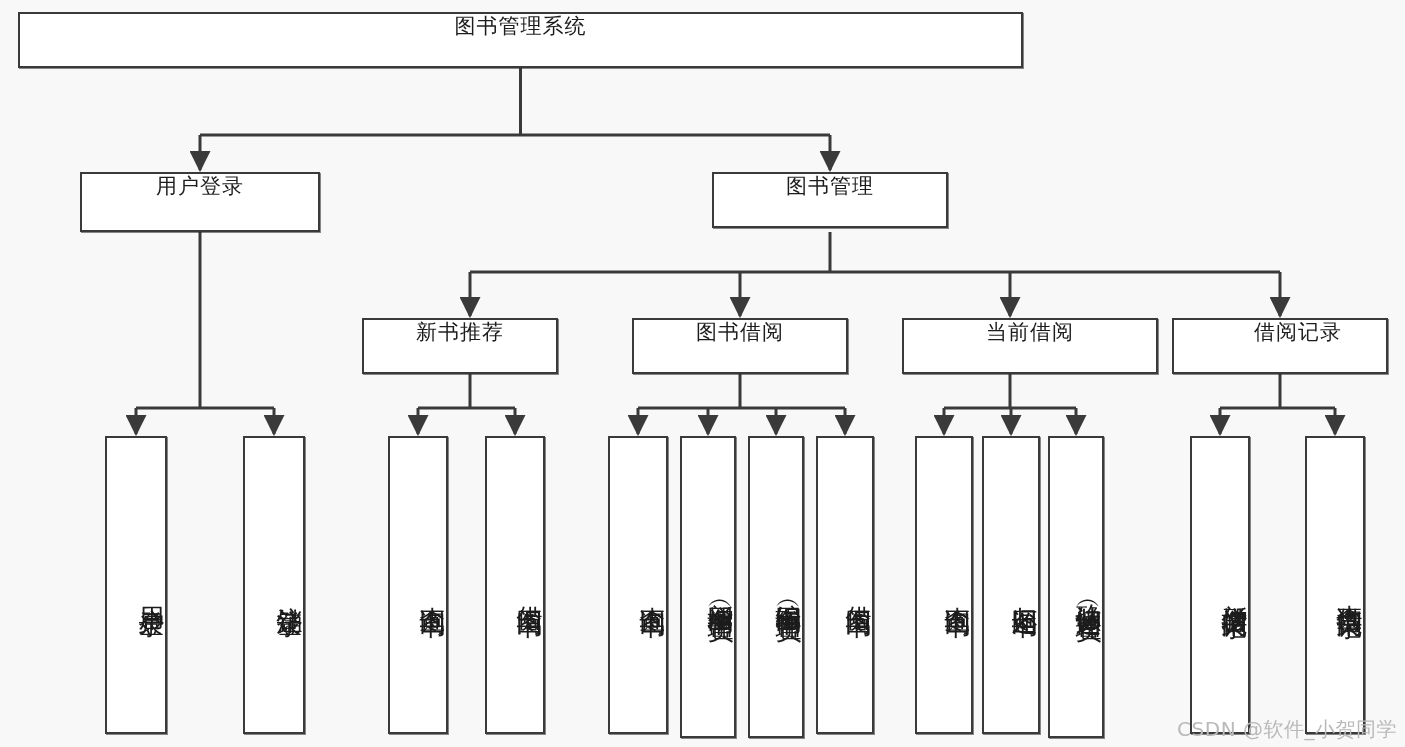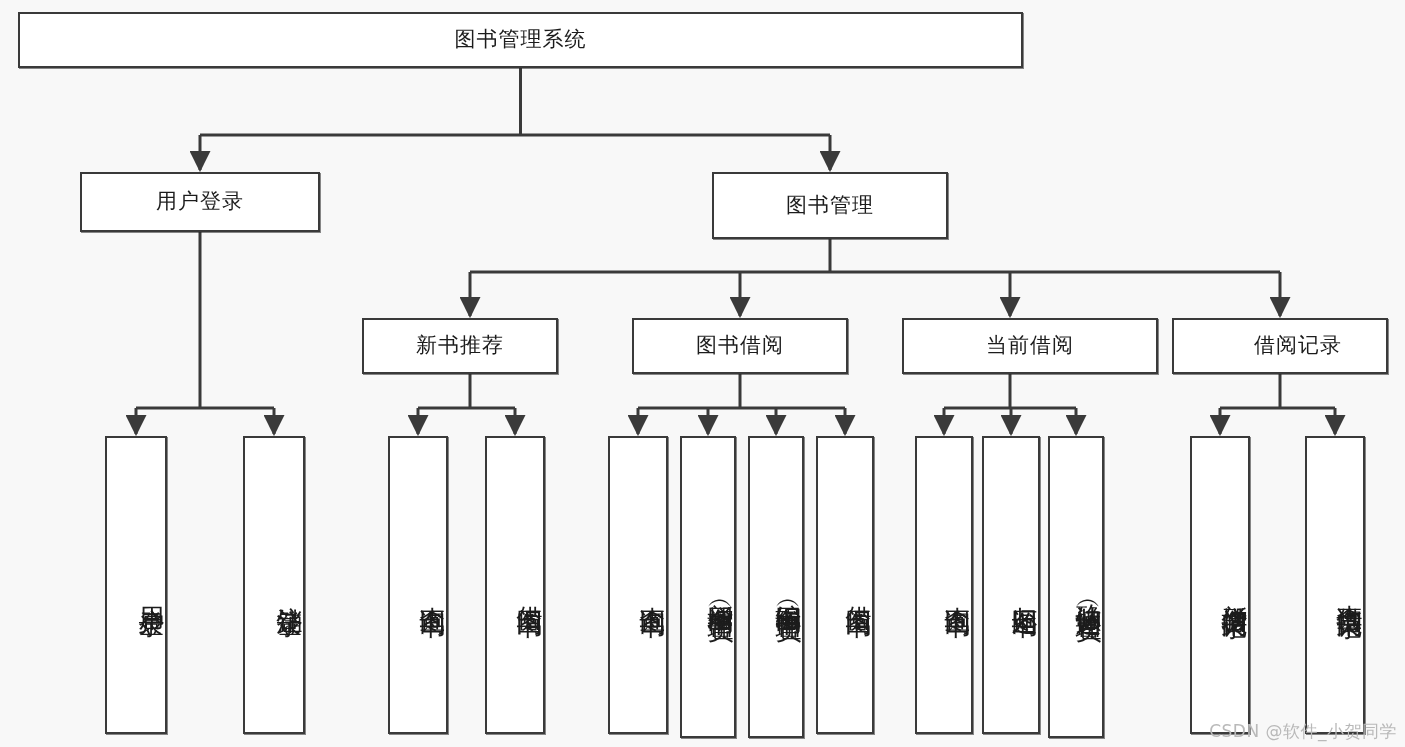--- a/index.html
+++ b/index.html
@@ -23,21 +23,20 @@
     width: 1405px;
     height: 747px;
     pointer-events: none;
   }
   .node {
     position: absolute;
     box-sizing: border-box;
     border: 2px solid #3a3a3a;
     background: #ffffff;
     display: flex;
-    align-items: center;
     justify-content: center;
     color: #1c1c1c;
     box-shadow: 1px 1px 0 rgba(40,40,40,0.55);
   }
   .node.horiz {
     font-size: 21px;
     letter-spacing: 1px;
     line-height: 1.2;
   }
   .node.vert {
@@ -53,21 +52,21 @@
   .node.vert .vtext {
     writing-mode: vertical-rl;
     text-orientation: upright;
     display: block;
     white-space: nowrap;
   }
   #watermark {
     position: absolute;
     right: 8px;
     bottom: 4px;
-    font-size: 17px;
+    font-size: 20px;
     color: #b9b9b9;
     letter-spacing: 0.5px;
     font-family: "DejaVu Sans", "Liberation Sans", sans-serif;
     white-space: nowrap;
   }
 </style>
 </head>
 <body>
 
 <div id="canvas">
@@ -115,21 +114,21 @@
       </g>
   </svg>
 
   <div id="nodes">
       <div class="node horiz" style="left: 18px; top: 12px; width: 1005px; height: 56px;">
         <span>图书管理系统</span>
       </div>
       <div class="node horiz" style="left: 80px; top: 172px; width: 240px; height: 60px;">
         <span>用户登录</span>
       </div>
-      <div class="node horiz" style="left: 712px; top: 172px; width: 236px; height: 67px;">
+      <div class="node horiz" style="left: 712px; top: 172px; width: 236px; height: 56px;">
         <span>图书管理</span>
       </div>
       <div class="node horiz" style="left: 362px; top: 318px; width: 196px; height: 56px;">
         <span>新书推荐</span>
       </div>
       <div class="node horiz" style="left: 632px; top: 318px; width: 216px; height: 56px;">
         <span>图书借阅</span>
       </div>
       <div class="node horiz" style="left: 902px; top: 318px; width: 256px; height: 56px;">
         <span>当前借阅</span>

